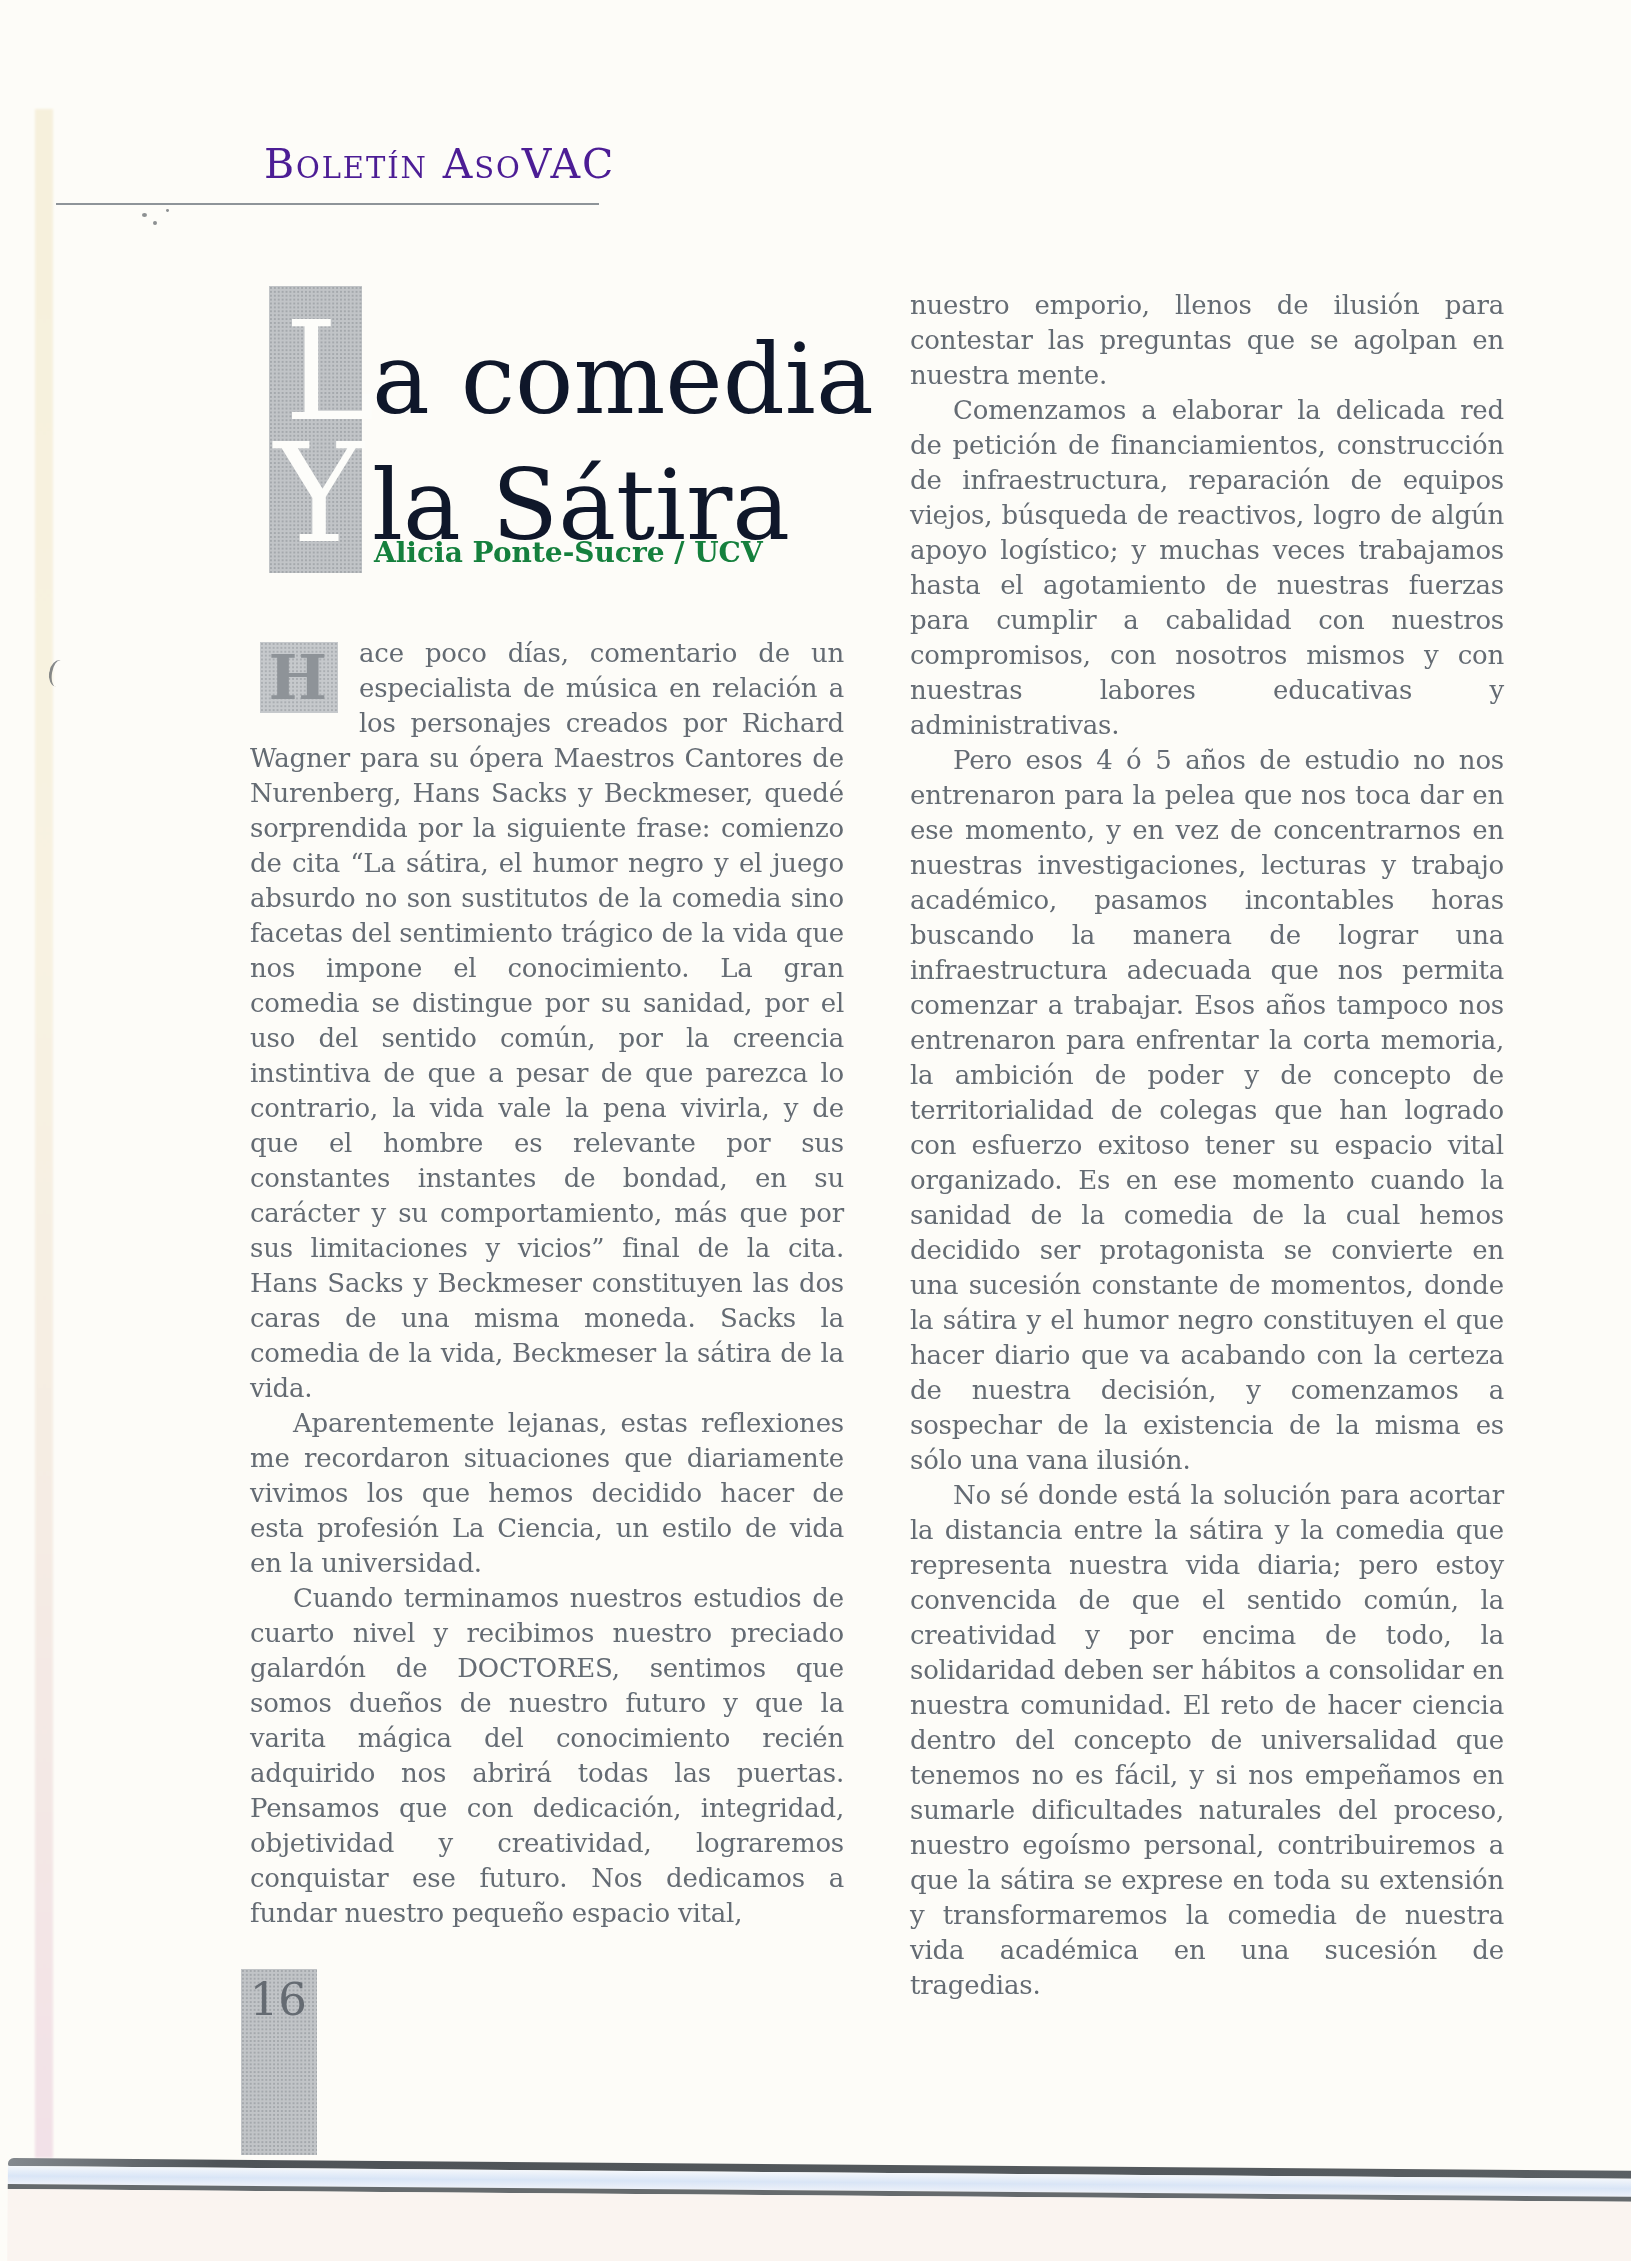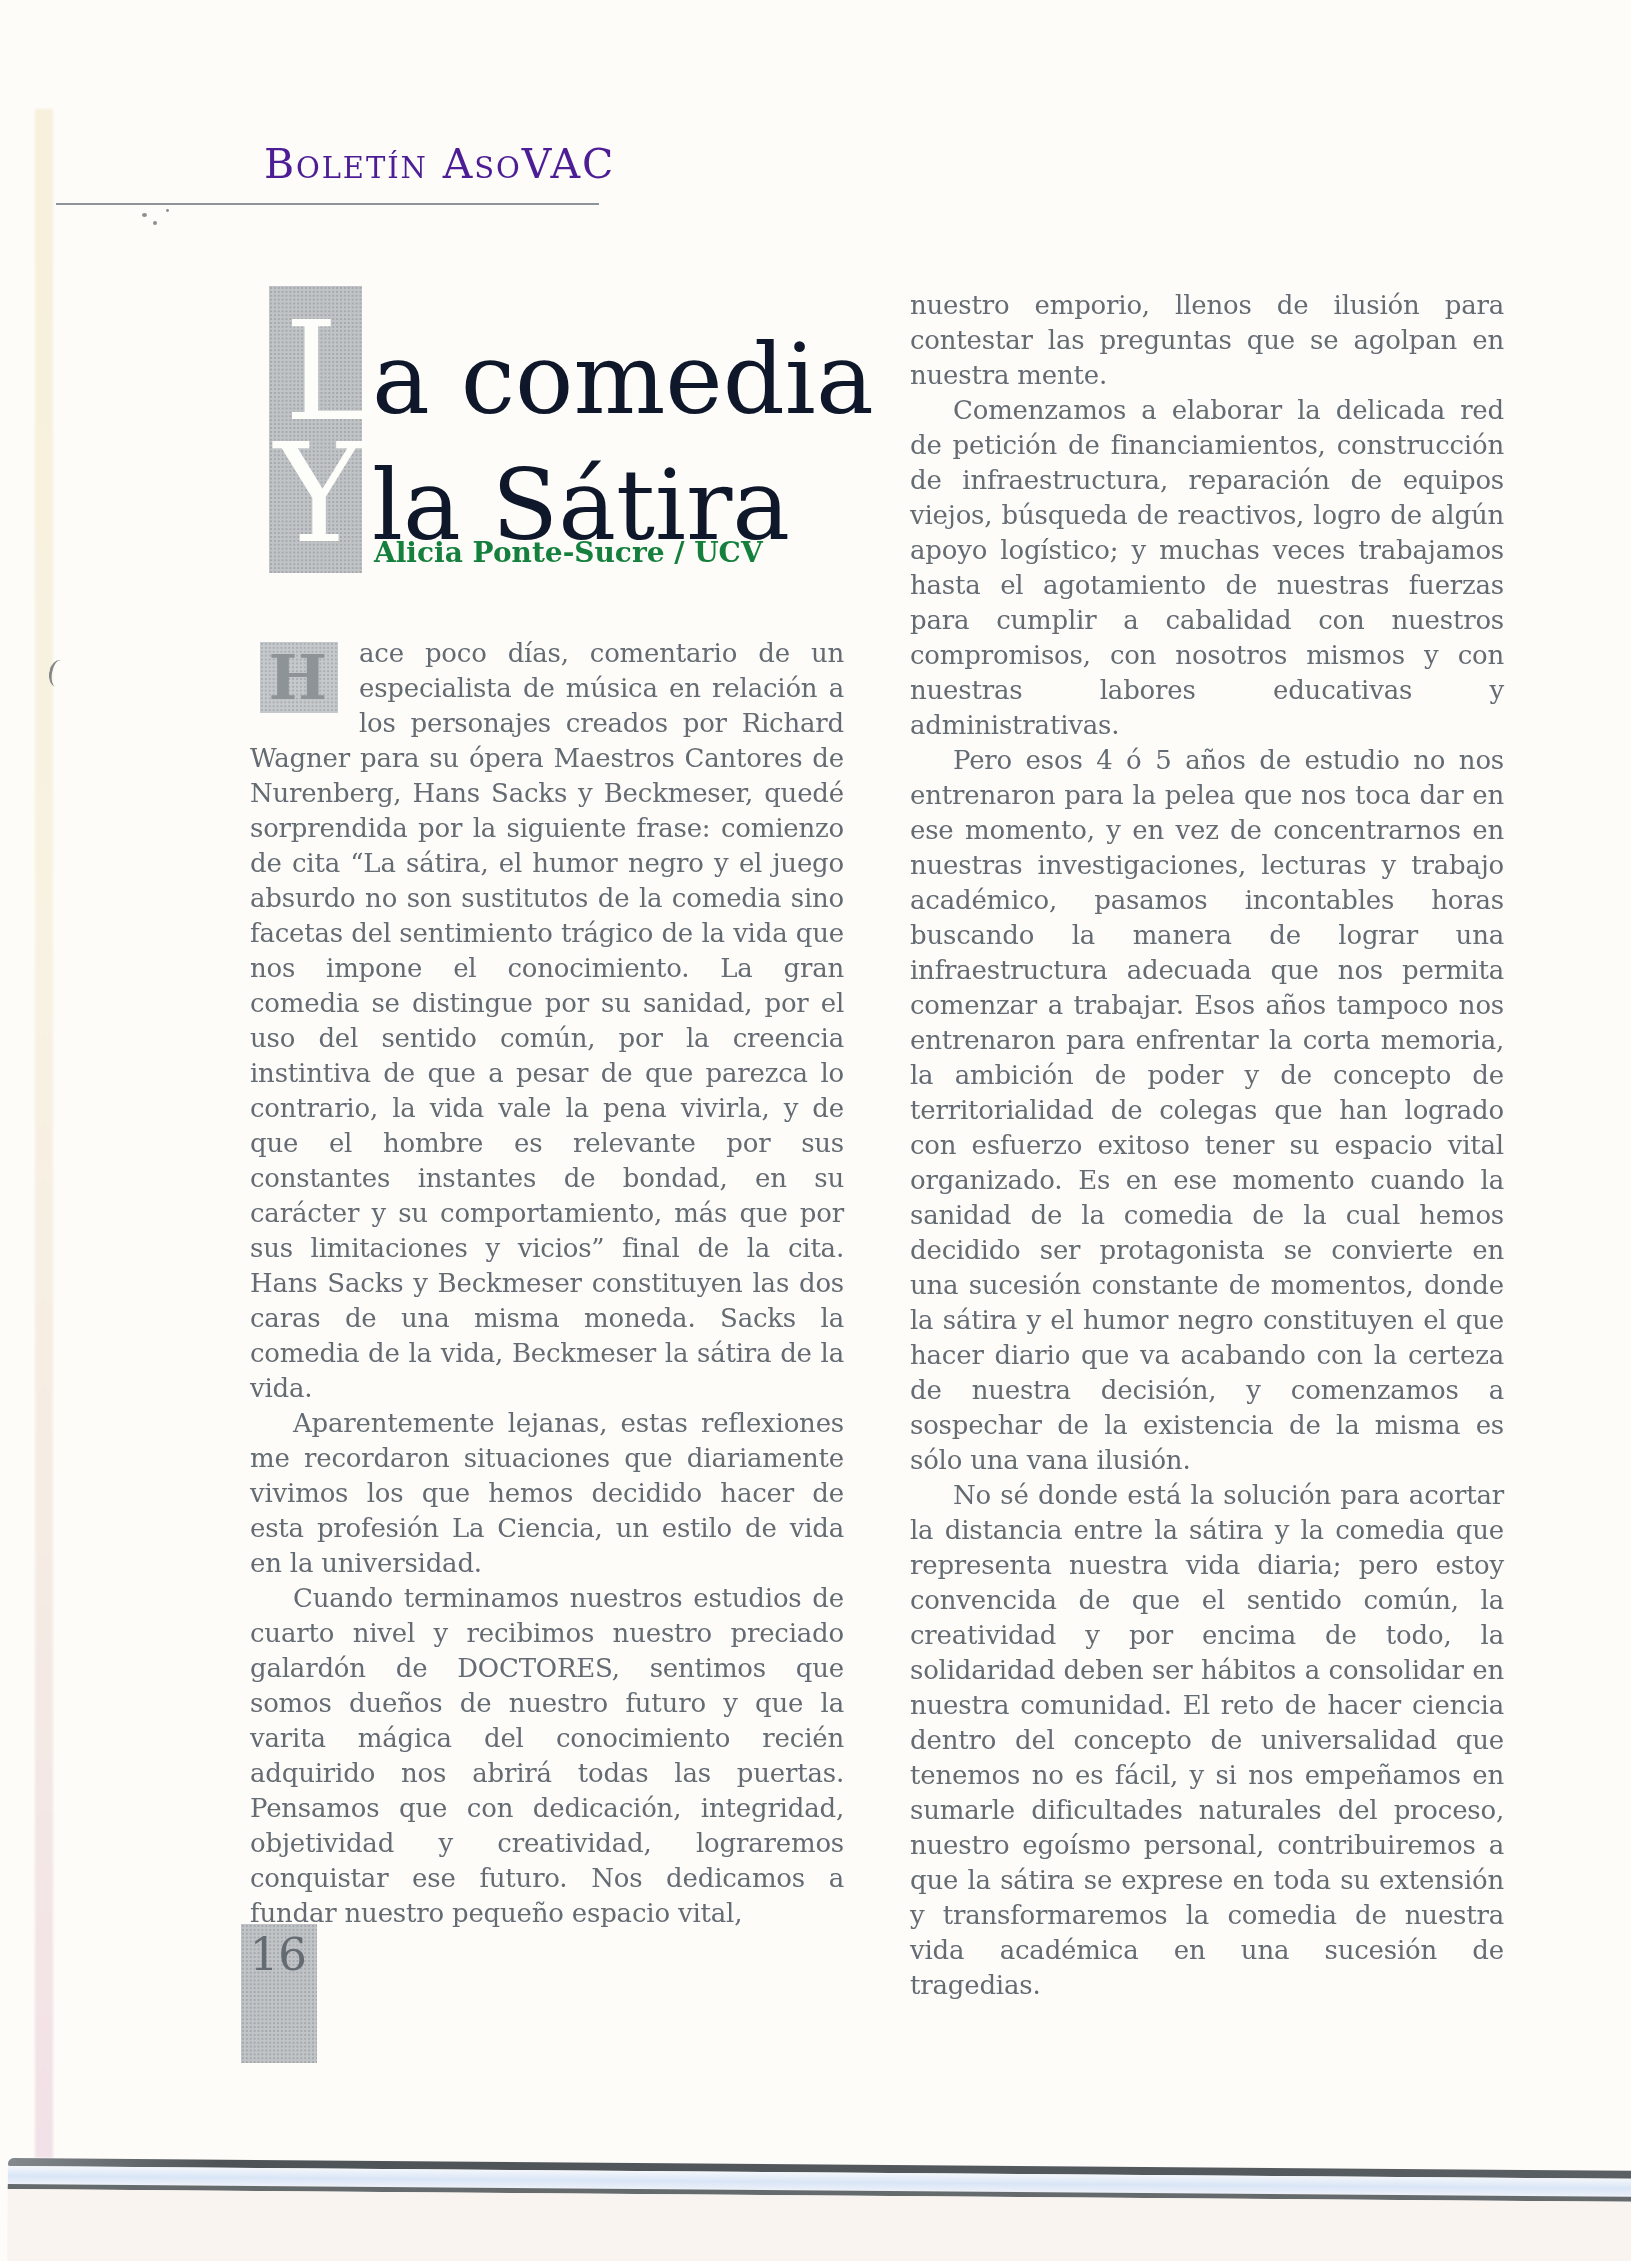--- a/index.html
+++ b/index.html
@@ -79,21 +79,21 @@
     background-color:#c6c9cc;
     background-image:radial-gradient(circle,#aaaeb2 1px,rgba(0,0,0,0) 1.3px);
     background-size:3.9px 3.9px;
   }
   .dropcap-letter {
     position:absolute; left:8.7px; top:0px;
     font-size:62px; line-height:72px; font-weight:bold; color:#8e9398;
   }
 
   
-  .footer-bar { position:absolute; left:241px; top:1924px; width:76px; height:139px; }
+  .footer-bar { position:absolute; left:241px; top:1969px; width:76px; height:186px; }
   .footer-page-num {
     position:absolute; left:8.7px; top:3.9px;
     font-size:45px; color:#656b72;
   }
 
   
   .bottom-band {
     position:absolute; left:7.8px; top:2158px; width:1747px;
     transform:rotate(0.45deg); transform-origin:0 0;
   }

